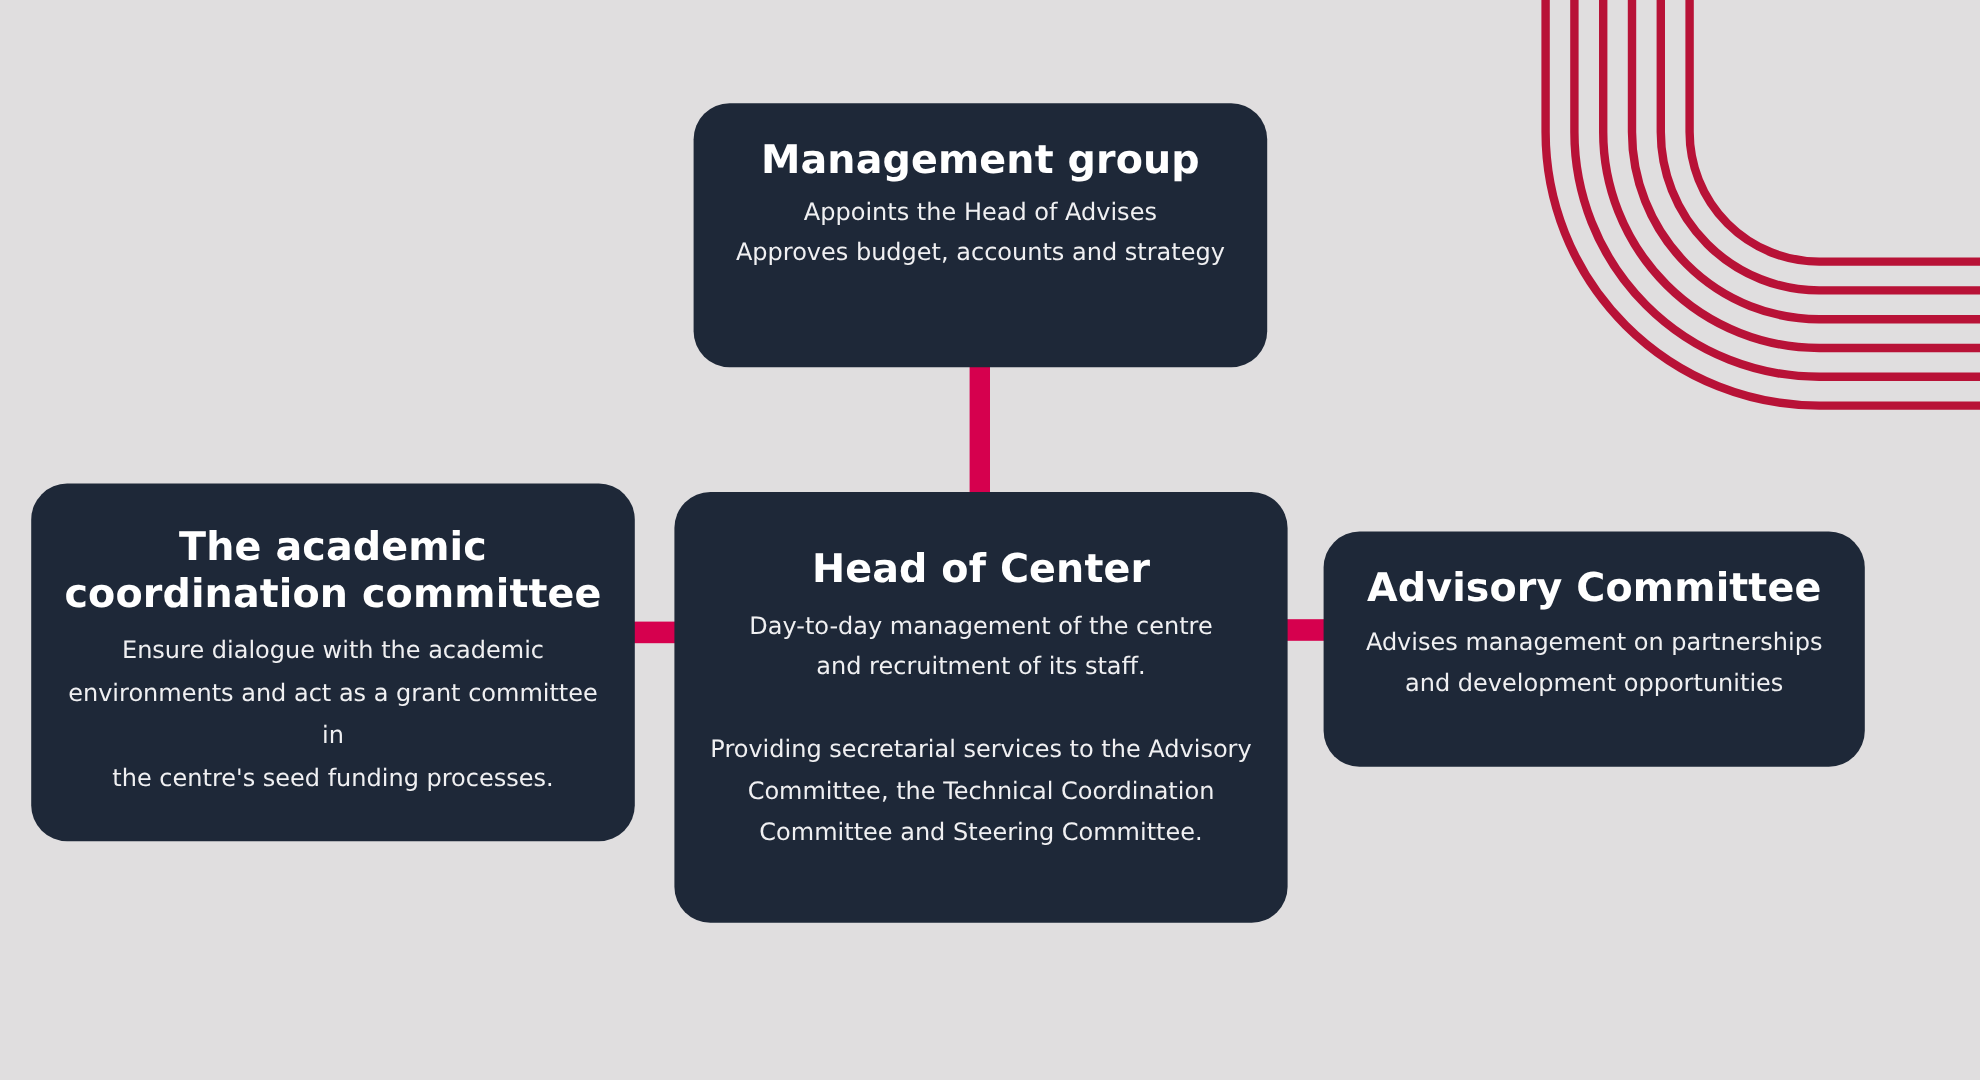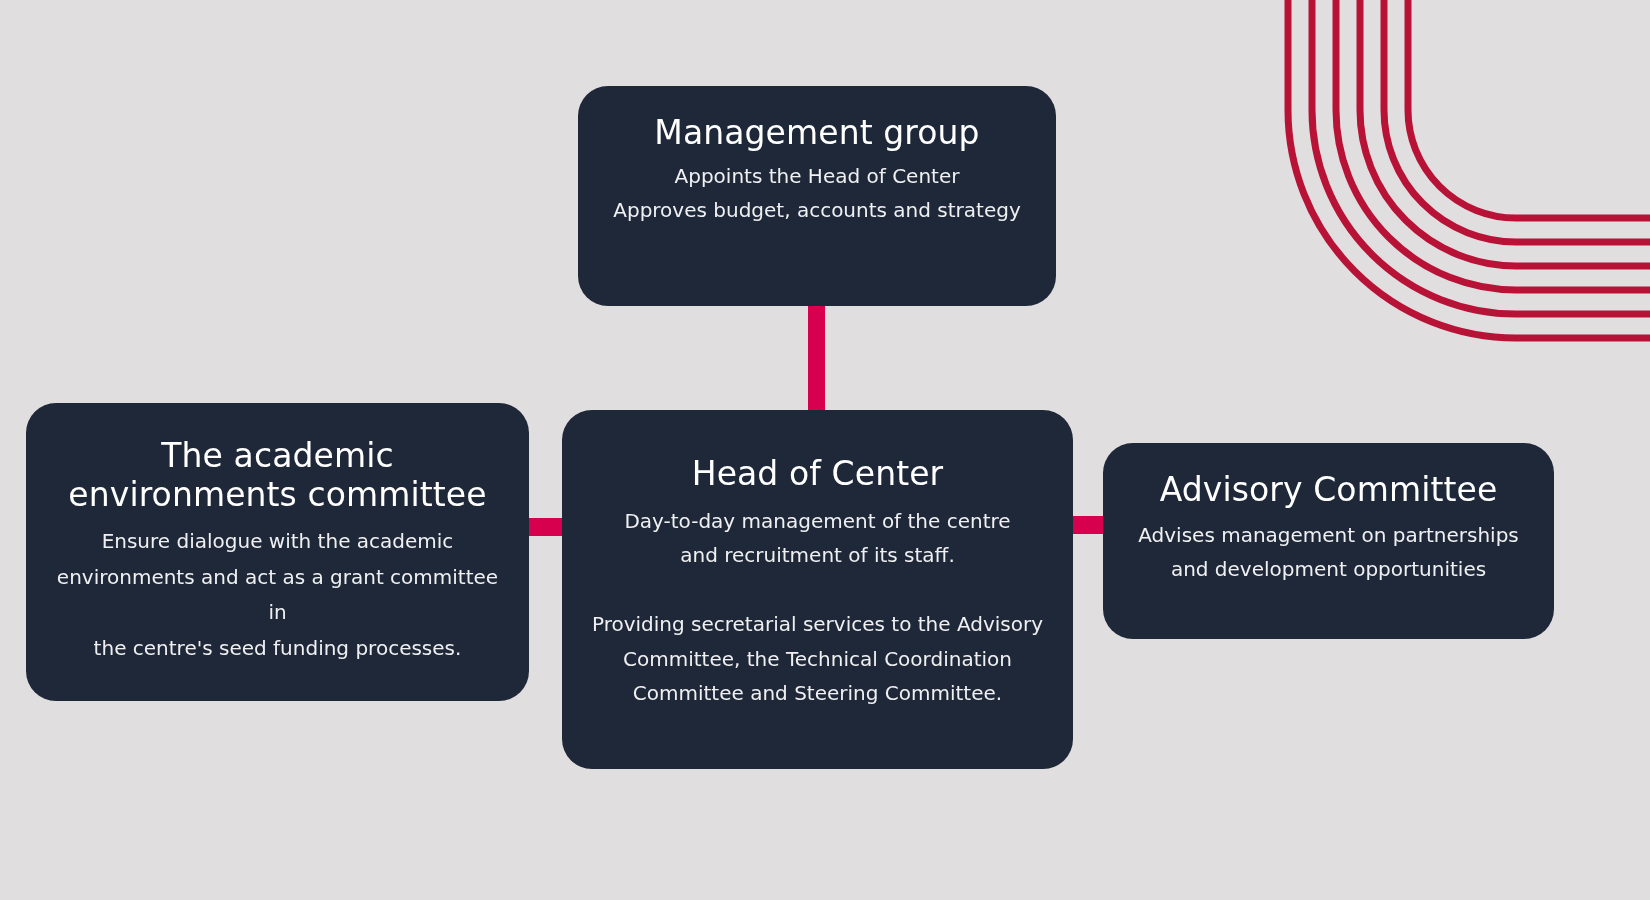--- a/index.html
+++ b/index.html
@@ -64,21 +64,21 @@
     display: flex;
     flex-direction: column;
     align-items: center;
     justify-content: center;
     text-align: center;
     color: #ffffff;
     padding: 16px 20px;
   }
   .node-title {
     font-size: 33px;
-    font-weight: normal;
+    font-weight: bold;
     line-height: 1.18;
     color: #ffffff;
     letter-spacing: 0.1px;
     margin: 0;
   }
   .node-body {
     font-size: 20px;
     font-weight: normal;
     line-height: 1.72;
     color: #f0f0f2;
@@ -141,27 +141,27 @@
       <path d="M 228 -10 L 228 110 A 108 108 0 0 0 336 218 L 480 218"></path>
     </g>
   </svg>
 
   <div class="connector conn-vertical"></div>
   <div class="connector conn-left"></div>
   <div class="connector conn-right"></div>
 
   <div class="node" id="node-management">
     <div class="node-title">Management group</div>
-    <div class="node-body">Appoints the Head of Center
+    <div class="node-body">Appoints the Head of Advises
 Approves budget, accounts and strategy</div>
   </div>
 
   <div class="node" id="node-academic">
     <div class="node-title" style="white-space:pre-line">The academic
-environments committee</div>
+coordination committee</div>
     <div class="node-body">Ensure dialogue with the academic
 environments and act as a grant committee in
 the centre's seed funding processes.</div>
   </div>
 
   <div class="node" id="node-advisory">
     <div class="node-title">Advisory Committee</div>
     <div class="node-body">Advises management on partnerships
 and development opportunities</div>
   </div>

